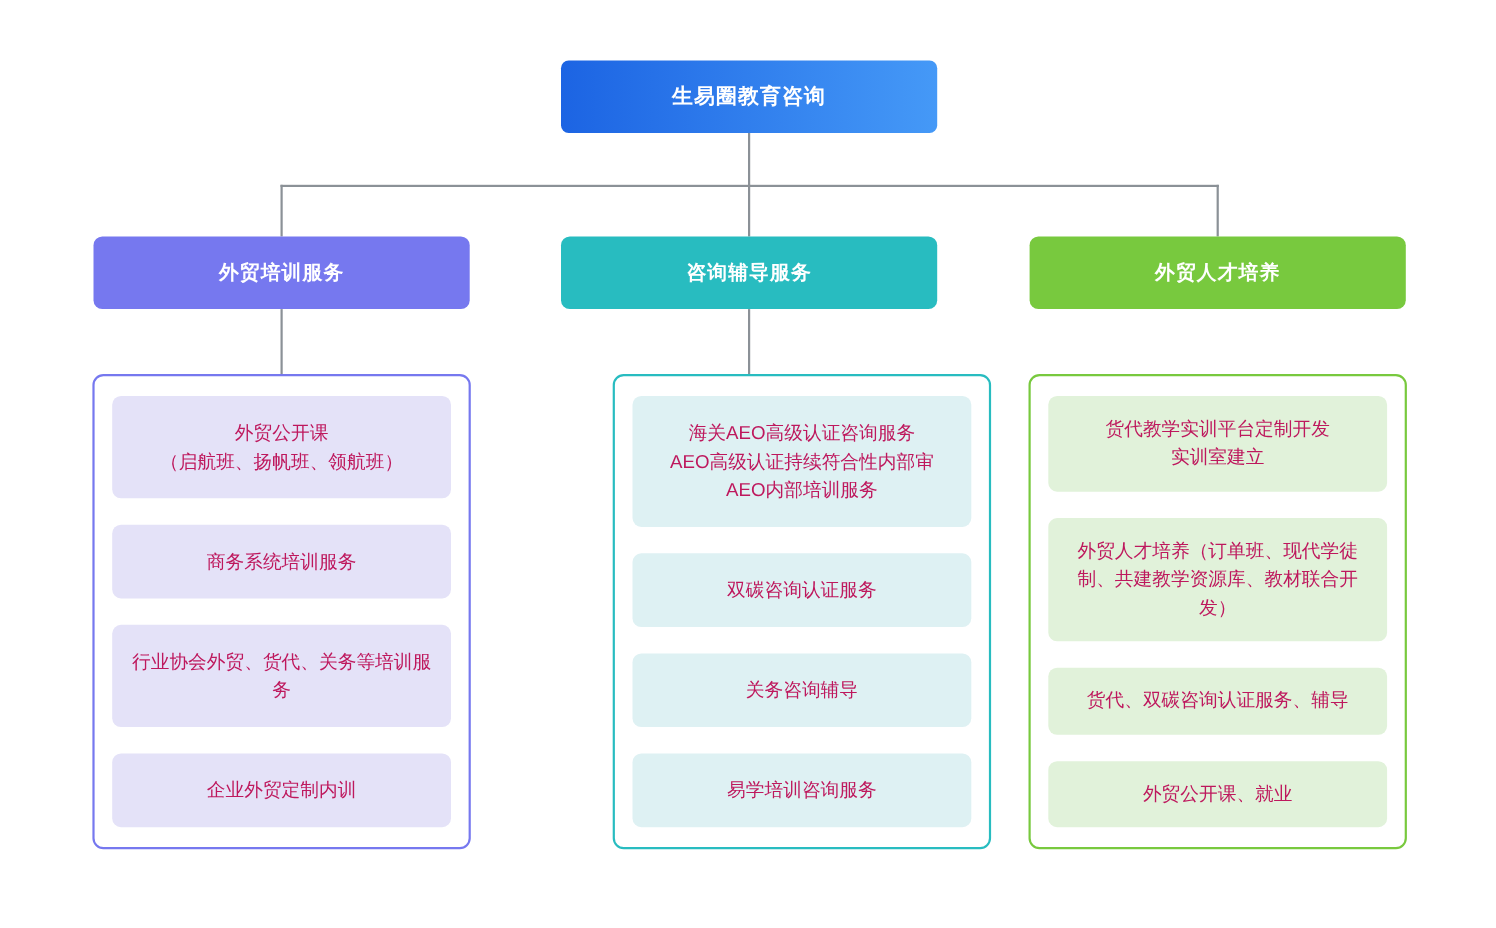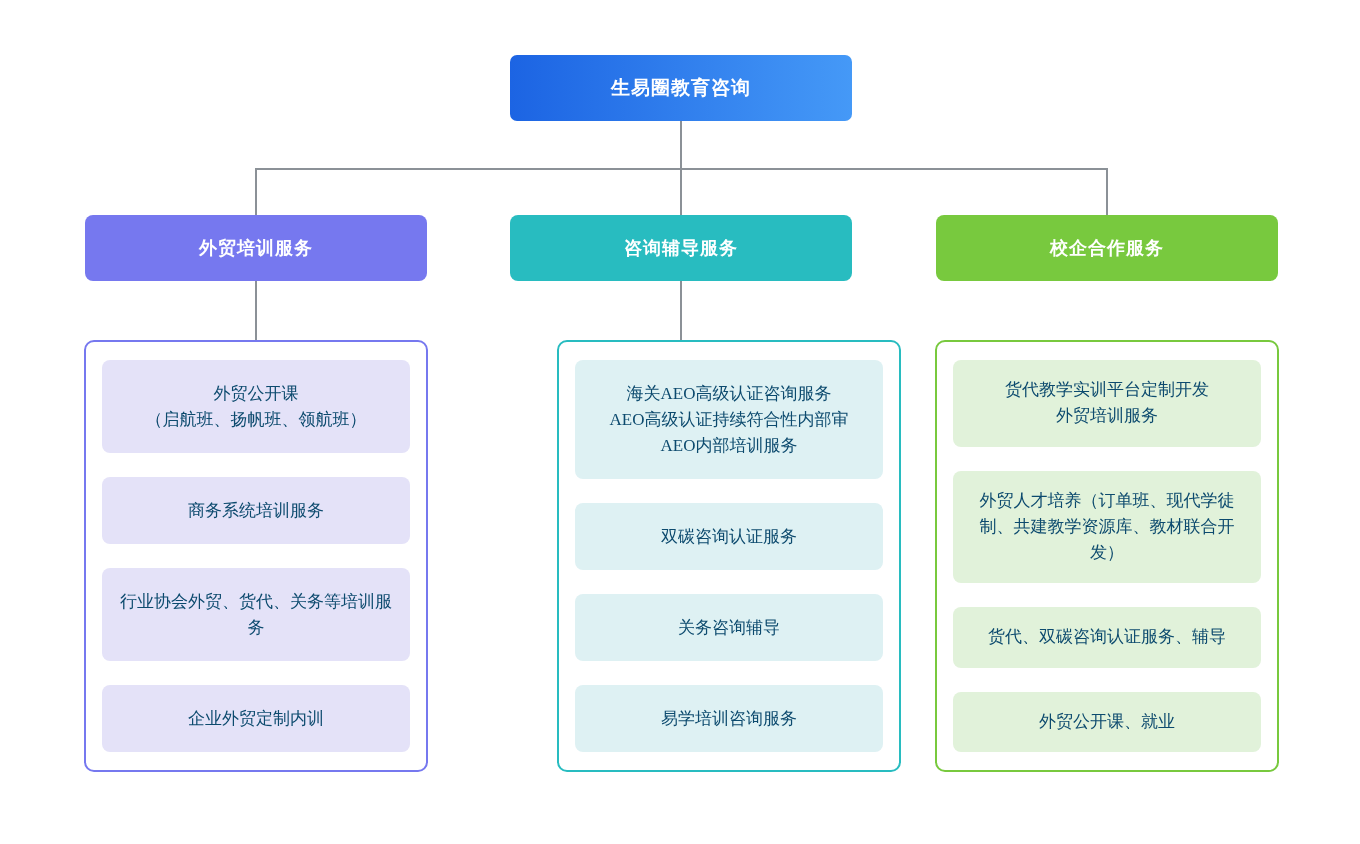--- a/index.html
+++ b/index.html
@@ -61,22 +61,21 @@
   .leaf-item {
     flex: 1 1 auto;
     display: flex; align-items: center; justify-content: center;
     border-radius: 8px;
     text-align: center;
     white-space: pre-line;
     padding: 8px 10px;
     box-sizing: border-box;
     font-size: 17px;
     line-height: 26px;
-    color: #0c4a6e;
-    font-family: Liberation Serif, serif;
+    color: #be185d;
   }
   .bc-1 .leaf-item { background: #e4e2f8; }
   .bc-2 .leaf-item { background: #def1f3; }
   .bc-3 .leaf-item { background: #e1f2da; }
 </style>
 </head>
 <body>
 
 <div class="canvas">
 
@@ -92,21 +91,21 @@
     <span>生易圈教育咨询</span>
   </div>
 
   <div class="branch-header bh-2">
     <span>咨询辅导服务</span>
   </div>
   <div class="branch-header bh-1">
     <span>外贸培训服务</span>
   </div>
   <div class="branch-header bh-3">
-    <span>校企合作服务</span>
+    <span>外贸人才培养</span>
   </div>
 
   <div class="branch-container bc-1">
     <div class="leaf-item">外贸公开课
 （启航班、扬帆班、领航班）</div>
     <div class="leaf-item">商务系统培训服务</div>
     <div class="leaf-item">行业协会外贸、货代、关务等培训服务</div>
     <div class="leaf-item">企业外贸定制内训</div>
   </div>
 
@@ -114,19 +113,19 @@
     <div class="leaf-item">海关AEO高级认证咨询服务
 AEO高级认证持续符合性内部审
 AEO内部培训服务</div>
     <div class="leaf-item">双碳咨询认证服务</div>
     <div class="leaf-item">关务咨询辅导</div>
     <div class="leaf-item">易学培训咨询服务</div>
   </div>
 
   <div class="branch-container bc-3">
     <div class="leaf-item">货代教学实训平台定制开发
-外贸培训服务</div>
+实训室建立</div>
     <div class="leaf-item">外贸人才培养（订单班、现代学徒制、共建教学资源库、教材联合开发）</div>
     <div class="leaf-item">货代、双碳咨询认证服务、辅导</div>
     <div class="leaf-item">外贸公开课、就业</div>
   </div>
 
 </div>
 
 </body></html>

